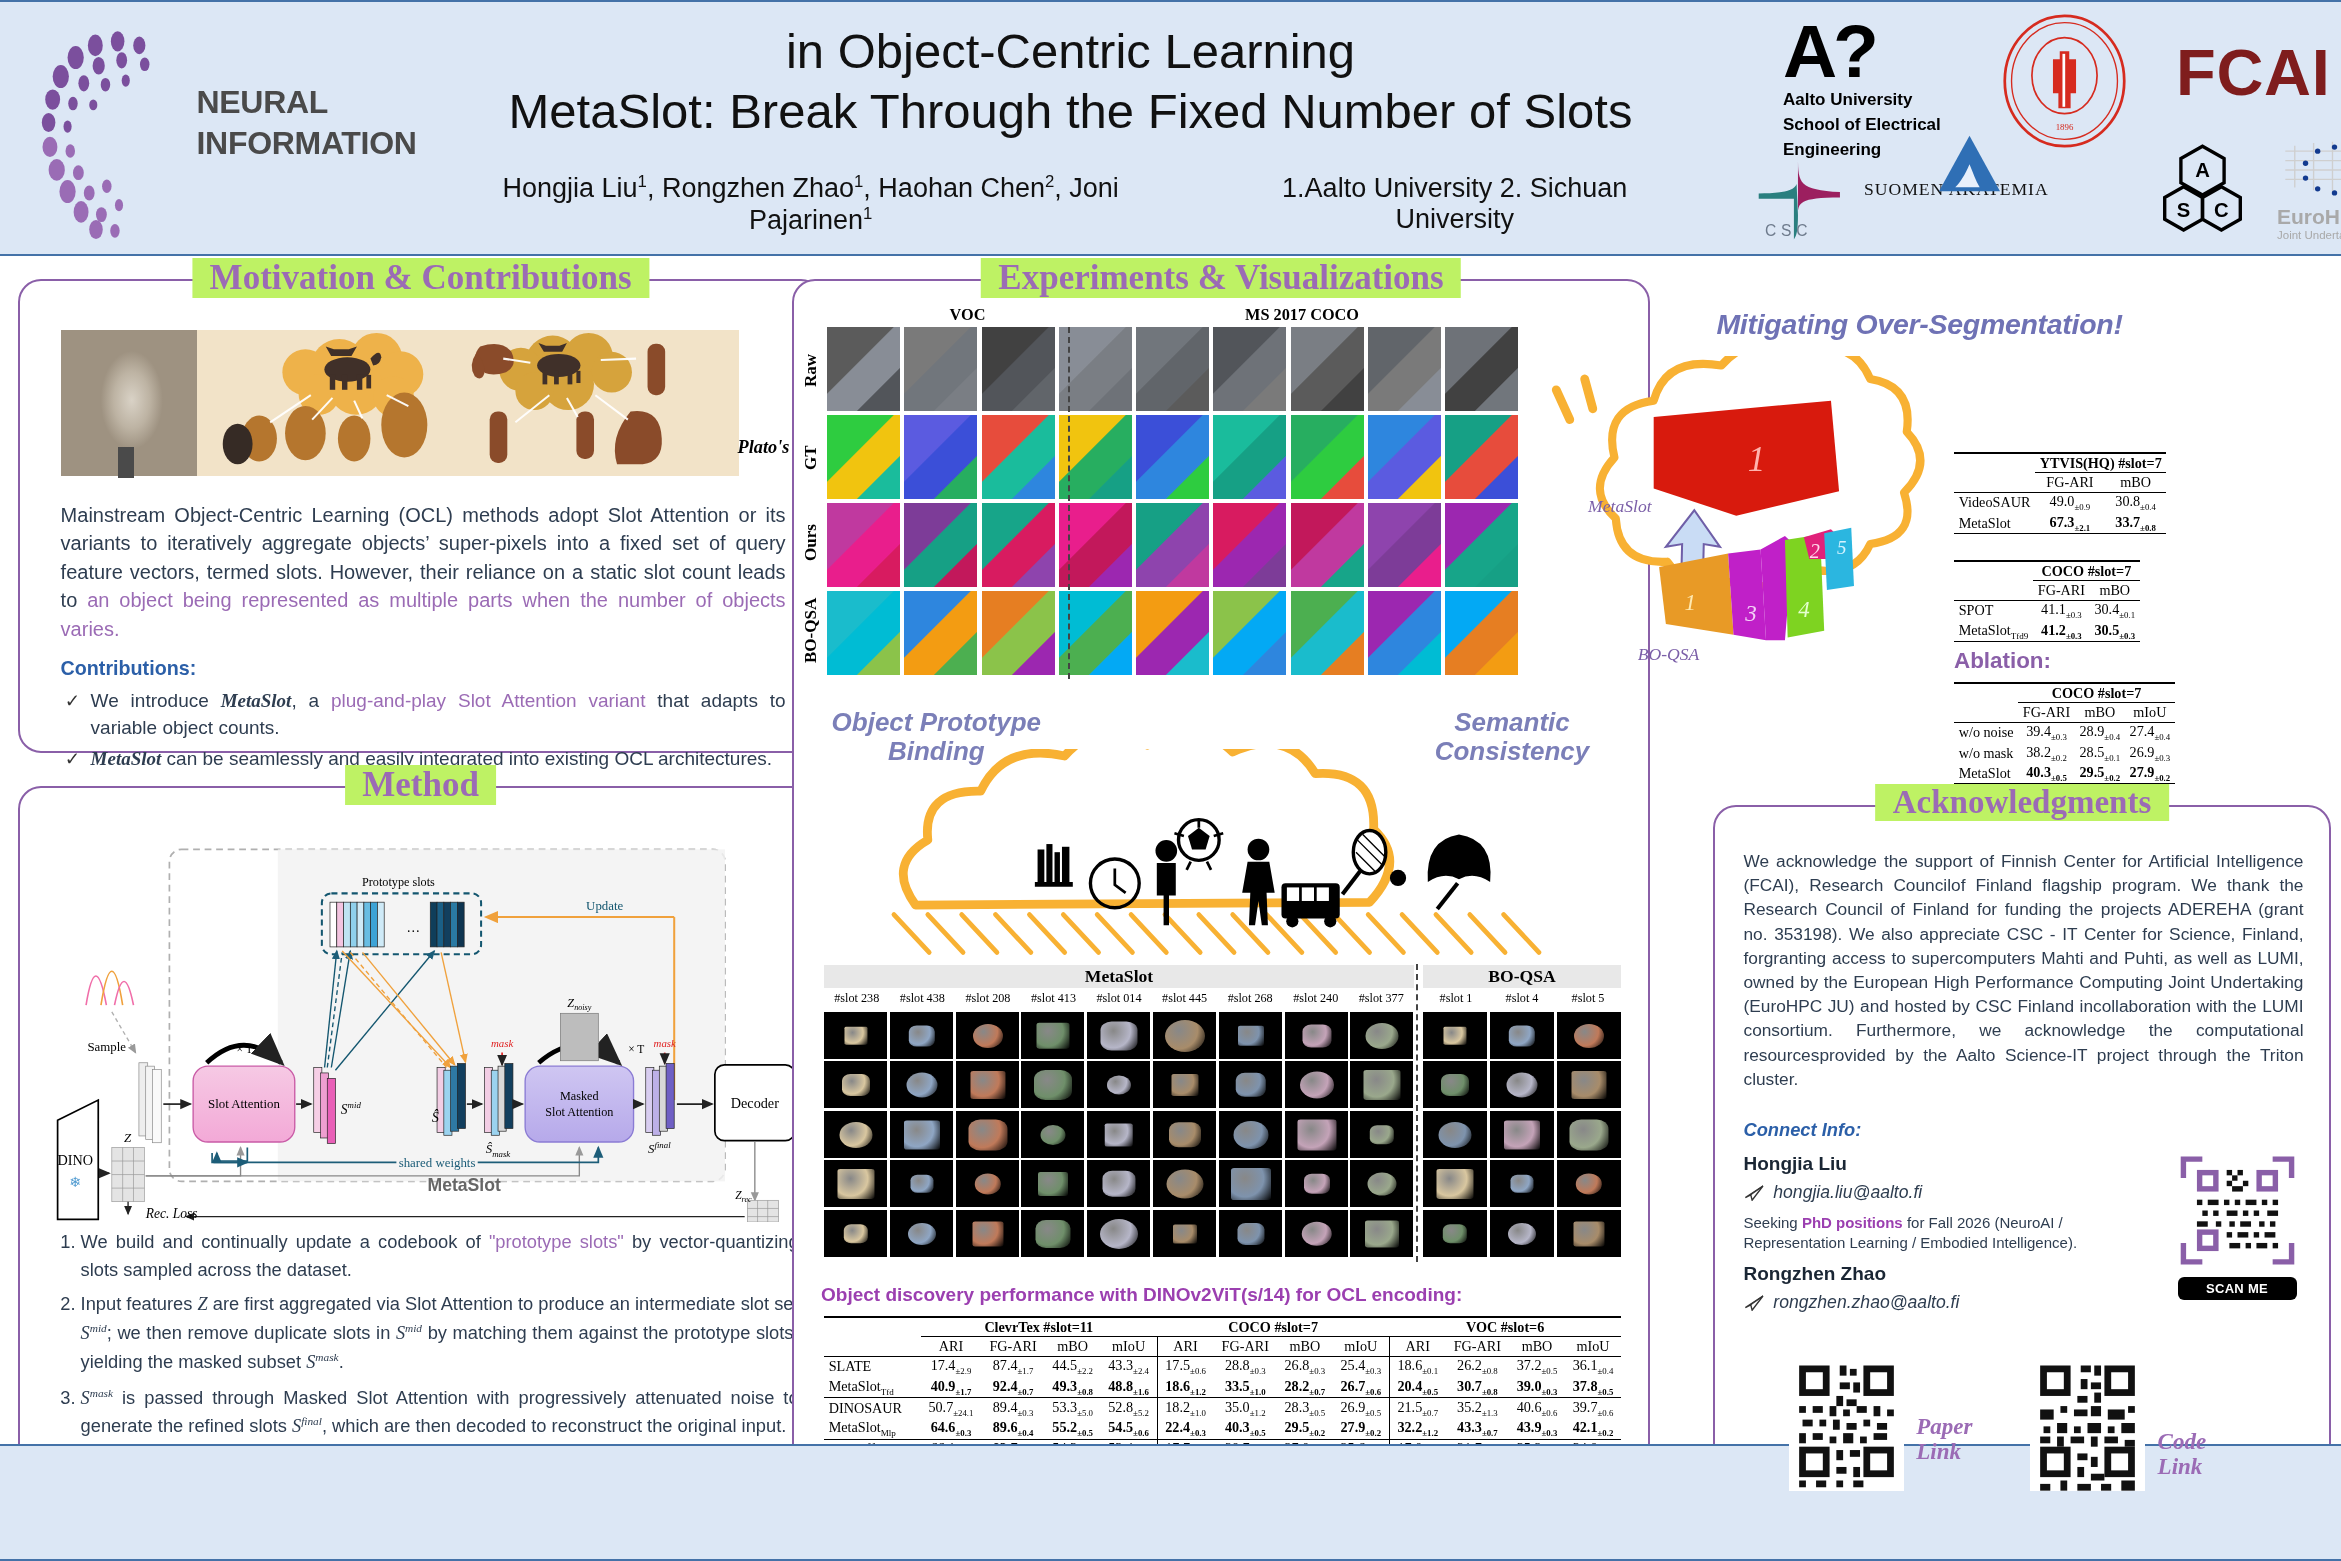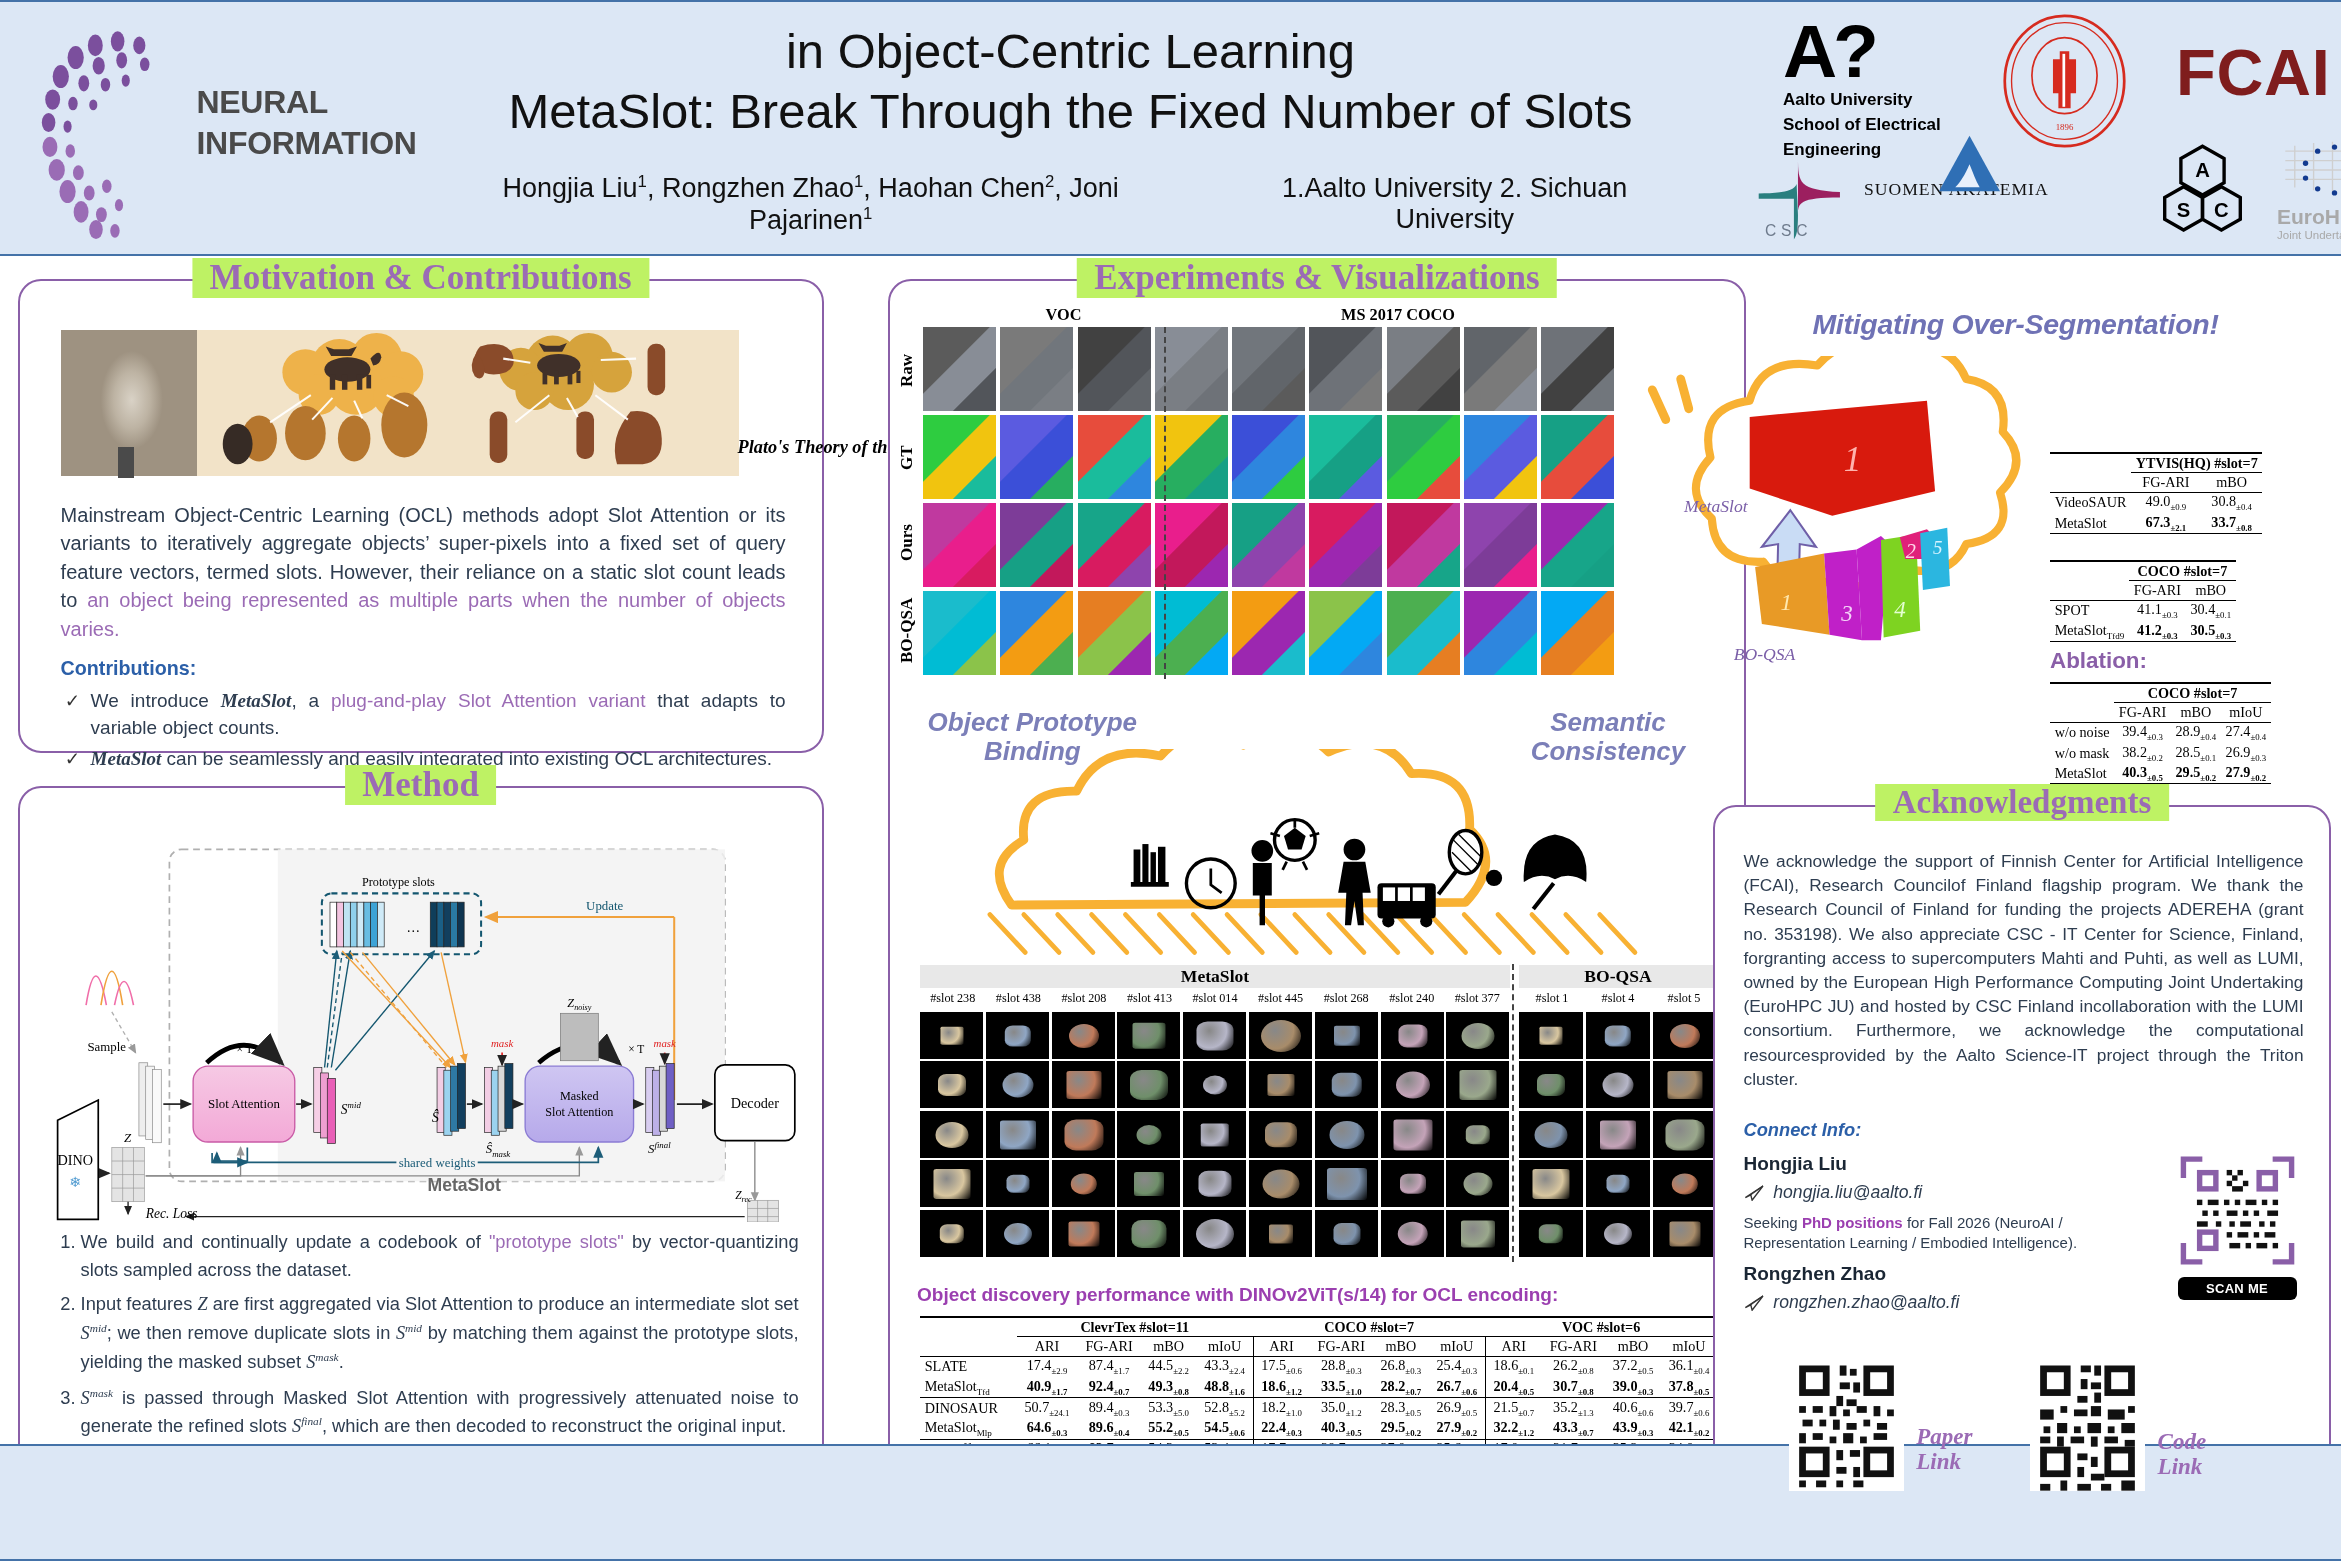--- a/index.html
+++ b/index.html
@@ -83,21 +83,21 @@
   
   #p-method { left:17.6px; top:786px; width:806px; height:759px; }
   .method-fig { position:absolute; left:24.4px; top:41px; width:759px; height:393px; }
   .olist { position:absolute; left:27px; top:440px; width:752px; }
   .olist li { font-size:18.3px; color:#2e3d50; line-height:1.52; text-align:justify;
               margin-bottom:6.8px; margin-left:34px; }
   .olist li::marker { font-weight:400; }
   .mono-i { font-family:"Liberation Serif",serif; font-style:italic; }
 
   
-  #p-exp { left:888px; top:279px; width:858px; height:1266px; }
+  #p-exp { left:792px; top:279px; width:858px; height:1266px; }
   .ds-lbl { font-family:"Liberation Serif",serif; font-weight:700; font-size:16.3px; color:#000; text-align:center;}
   .rowlbl { font-family:"Liberation Serif",serif; font-weight:700; font-size:17px; color:#000;
             writing-mode:vertical-rl; transform:rotate(180deg); text-align:center;}
 
   .tbl { border-collapse:collapse; font-family:"Liberation Serif",serif; color:#000; }
   .tbl td, .tbl th { padding:0.7px 4.7px; font-size:14.2px; text-align:center; white-space:nowrap; }
   .tbl .rl { text-align:left; }
   .sub { font-size:0.62em; vertical-align:sub; }
   .tsub { font-size:0.64em; vertical-align:sub; }
   .b { font-weight:700; }
@@ -1259,21 +1259,21 @@
           </g>
         <g fill="#111">
           <rect x="14" y="33" width="3" height="2"></rect>
             <rect x="19" y="33" width="2" height="3"></rect>
             <rect x="3" y="37" width="2" height="2"></rect>
           <rect x="8" y="37" width="3" height="2"></rect>
             <rect x="14" y="37" width="2" height="2"></rect>
             <rect x="19" y="37" width="3" height="2"></rect>
         </g>
       </svg>
-      <div class="qrlabel" style="white-space:pre-line; margin-bottom:16px;">Paper
+      <div class="qrlabel" style="white-space:pre-line; margin-bottom:26px;">Paper
 Link</div>
     </div>
     <div style="display:flex; align-items:flex-end; gap:12.2px;">
       <svg width="115" height="136" viewBox="0 0 34 40" style="background:#fff;">
         <g fill="#111">
           <rect x="3" y="3" width="9" height="9"></rect>
             <rect x="22" y="3" width="9" height="9"></rect>
             <rect x="3" y="27" width="9" height="9"></rect>
         </g>
         <g fill="#fff">

